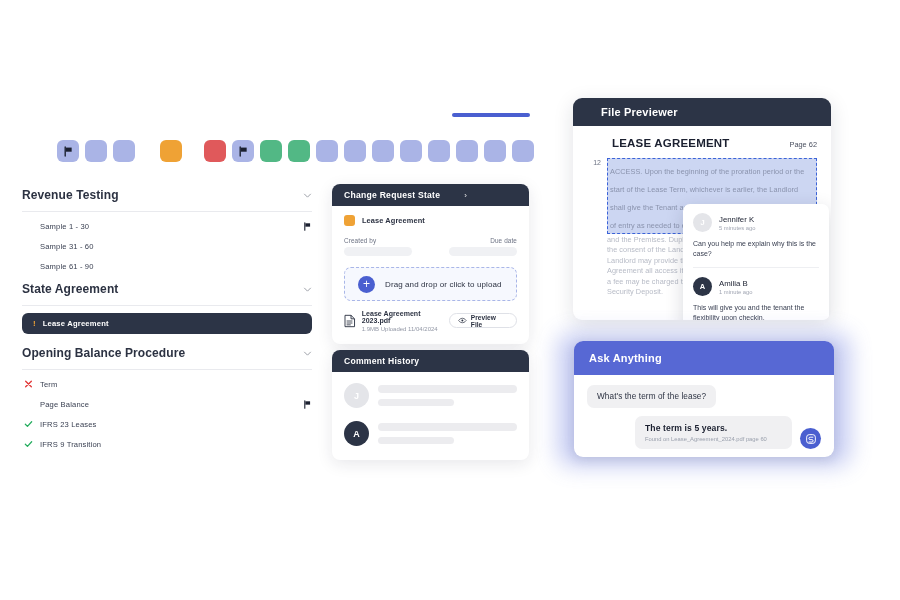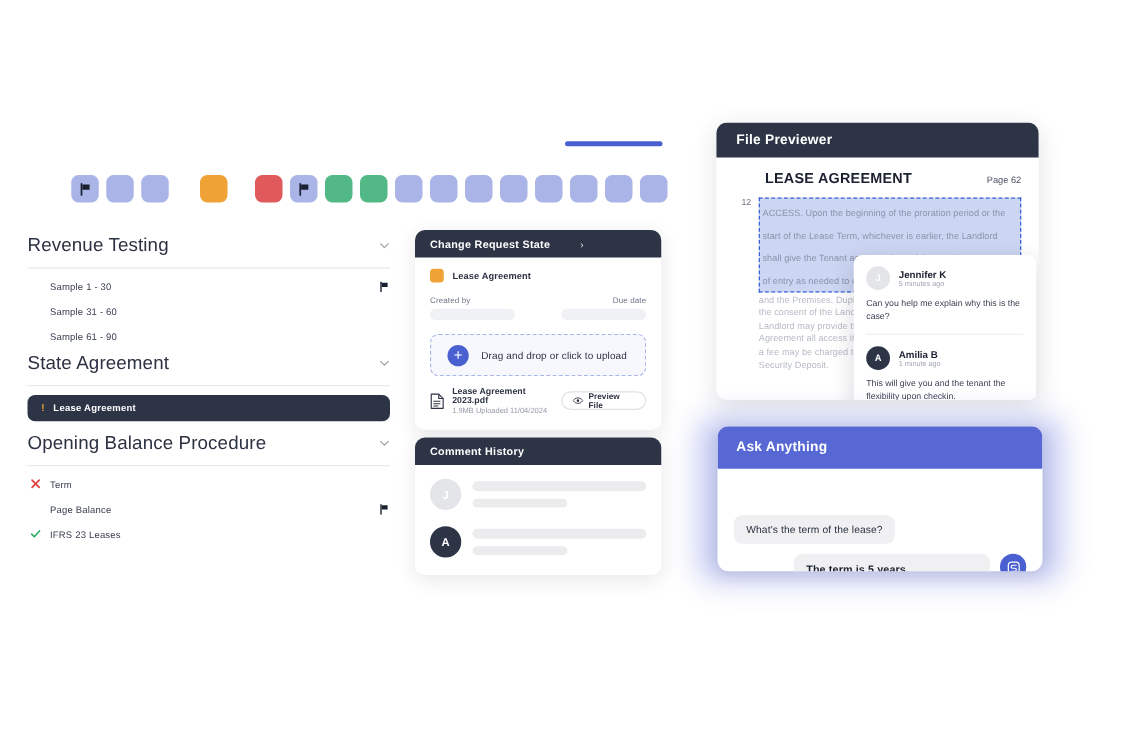--- a/index.html
+++ b/index.html
@@ -31,21 +31,21 @@
   .tile-gap-lg { width: 25px; }
   .tile-gap-md { width: 22px; }
   .flag-glyph { display: block; width: 11px; height: 11px; }
 
   
   .acc { position: absolute; left: 22px; width: 290px; }
   .acc-head {
     display: flex; align-items: center; justify-content: space-between;
     padding-bottom: 9px; border-bottom: 1px solid #e9eaee;
   }
-  .acc-title { font-size: 15px; color: #2c3242; font-weight: 400; letter-spacing: .1px; text-align: center; }
+  .acc-title { font-size: 12px; color: #2c3242; font-weight: 700; letter-spacing: .1px; text-align: center; }
   .chev { width: 9px; height: 9px; opacity: .55; }
   .acc-rows { padding-top: 4px; }
   .acc-row {
     display: flex; align-items: center; height: 20px; padding-left: 18px;
     position: relative; justify-content: space-between;
   }
   .acc-row .lbl { font-size: 7.6px; color: #3a4052; letter-spacing: .15px; }
   .row-icon { position: absolute; left: 2px; top: 50%; transform: translateY(-50%);
               width: 9px; height: 9px; }
   .row-flag { width: 9px; height: 9px; }
@@ -117,21 +117,21 @@
   .avatar.dark { background: #2c3446; }
   .ch-lines { padding-top: 2px; flex: 1; }
   .skel { height: 7.5px; border-radius: 4px; background: #ececef; }
   .skel.w-full { width: 100%; }
   .skel.w-half { width: 55%; margin-top: 6px; }
 
   
   #fp-card { position: absolute; left: 573px; top: 98px; width: 258px; height: 222px;
              border-radius: 9px; background: #fff; box-shadow: 0 5px 20px rgba(25,32,56,.13);
              overflow: hidden; }
-  .fp-head { background: #2c3446; height: 28px; display: flex; align-items: center; padding: 0 16px; }
+  .fp-head { background: #2c3446; height: 28px; display: flex; align-items: center; padding: 0 28px; }
   .fp-head .ftxt { color: #fff; font-size: 11px; font-weight: 700; letter-spacing: .2px; }
   .fp-body { position: relative; padding: 11px 14px 0 14px; height: 194px; }
   .fp-title-row { display: flex; align-items: baseline; justify-content: space-between; padding-left: 25px; }
   .fp-title { font-size: 11.5px; font-weight: 700; color: #1b2030; letter-spacing: .2px; }
   .fp-page { font-size: 7.4px; color: #4a5060; font-weight: 500; }
   .fp-doc { display: flex; margin-top: 9px; }
   .fp-lineno { width: 20px; font-size: 7px; color: #6d7384; padding-top: 1px; text-align: right; padding-right: 6px; }
   .fp-text { flex: 1; position: relative; }
   .fp-hl {
     background: #ccd6f2; border: 1px dashed #3b63d8; padding: 1px 2px;
@@ -146,43 +146,43 @@
     background: #fff; border-radius: 7px; box-shadow: 0 5px 18px rgba(25,32,56,.17);
     padding: 9px 10px 10px 10px;
   }
   .pu-item + .pu-item { border-top: 1px solid #eeeff2; margin-top: 8px; padding-top: 9px; }
   .pu-head { display: flex; align-items: center; gap: 7px; }
   .pu-av { width: 19px; height: 19px; border-radius: 50%; flex: 0 0 19px;
            display: flex; align-items: center; justify-content: center;
            font-size: 7.5px; font-weight: 600; color: #fff; }
   .pu-av.grey { background: #e4e5e9; }
   .pu-av.dark { background: #2c3446; }
-  .pu-name { font-size: 7.8px; font-weight: 700; color: #1b2030; }
+  .pu-name { font-size: 7.8px; font-weight: 400; color: #1b2030; }
   .pu-time { font-size: 5.8px; color: #a0a5b2; margin-top: 1px; }
   .pu-body { font-size: 7px; line-height: 10px; color: #3a4052; margin-top: 7px; }
 
   
   #aa-wrap { position: absolute; left: 558px; top: 333px; width: 292px; height: 133px; }
   #aa-glow {
     position: absolute; inset: 0; border-radius: 14px;
     background: #6f7fe0; filter: blur(11px); opacity: .40;
   }
   #aa-card {
     position: absolute; left: 16px; top: 8px; width: 260px; height: 116px;
     border-radius: 9px; background: #fff; overflow: hidden;
     box-shadow: 0 3px 12px rgba(25,32,56,.12);
   }
   .aa-head { background: #5768d4; height: 34px; display: flex; align-items: center; padding: 0 15px; }
   .aa-head .atxt { color: #fff; font-size: 11px; font-weight: 700; letter-spacing: .2px; }
   .aa-body { padding: 10px 13px; }
   .bubble-q {
     background: #f0f0f2; border-radius: 7px; padding: 7px 10px;
-    font-size: 8.2px; color: #2c3242; display: inline-block; letter-spacing: .1px; margin-top: 27px;
-  }
-  .ans-row { display: flex; align-items: flex-start; gap: 8px; margin-top: 8px; padding-left: 48px; }
+    font-size: 8.2px; color: #2c3242; display: inline-block; letter-spacing: .1px;
+  }
+  .ans-row { display: flex; align-items: flex-end; gap: 8px; margin-top: 8px; padding-left: 48px; }
   .bubble-a { background: #f0f0f2; border-radius: 7px; padding: 7px 10px; flex: 1; }
   .bubble-a .atext { font-size: 8.6px; font-weight: 700; color: #1b2030; letter-spacing: .1px; }
   .bubble-a .asrc { font-size: 5.8px; color: #9aa0ad; margin-top: 3px; }
   .aa-logo {
     width: 21px; height: 21px; border-radius: 50%; background: #4a5fd0; flex: 0 0 21px;
     display: flex; align-items: center; justify-content: center;
   }
 </style>
 </head>
 <body>
@@ -286,20 +286,26 @@
         <svg class="row-flag" viewBox="0 0 16 16">
           <path d="M3.2 1.5v13" stroke="#1b2030" stroke-width="2" stroke-linecap="round"></path>
           <path d="M4.2 2.3h8.4v6H4.2z" fill="#1b2030"></path>
         </svg>
       </div>
       <div class="acc-row">
         <svg class="row-icon" viewBox="0 0 12 12">
           <path d="M1.8 6.4 4.6 9.2 10.2 3" fill="none" stroke="#27ae60" stroke-width="1.7" stroke-linecap="round" stroke-linejoin="round"></path>
         </svg>
         <span class="lbl">IFRS 23 Leases</span>
+      </div>
+      <div class="acc-row">
+        <svg class="row-icon" viewBox="0 0 12 12">
+          <path d="M1.8 6.4 4.6 9.2 10.2 3" fill="none" stroke="#27ae60" stroke-width="1.7" stroke-linecap="round" stroke-linejoin="round"></path>
+        </svg>
+        <span class="lbl">IFRS 9 Transition</span>
       </div>
     </div>
   </div>
 
   <div class="card" id="crs-card">
     <div class="card-head">
       <span class="htxt">Change Request State</span>
       <span class="harrow">›</span>
     </div>
     <div class="crs-body">

